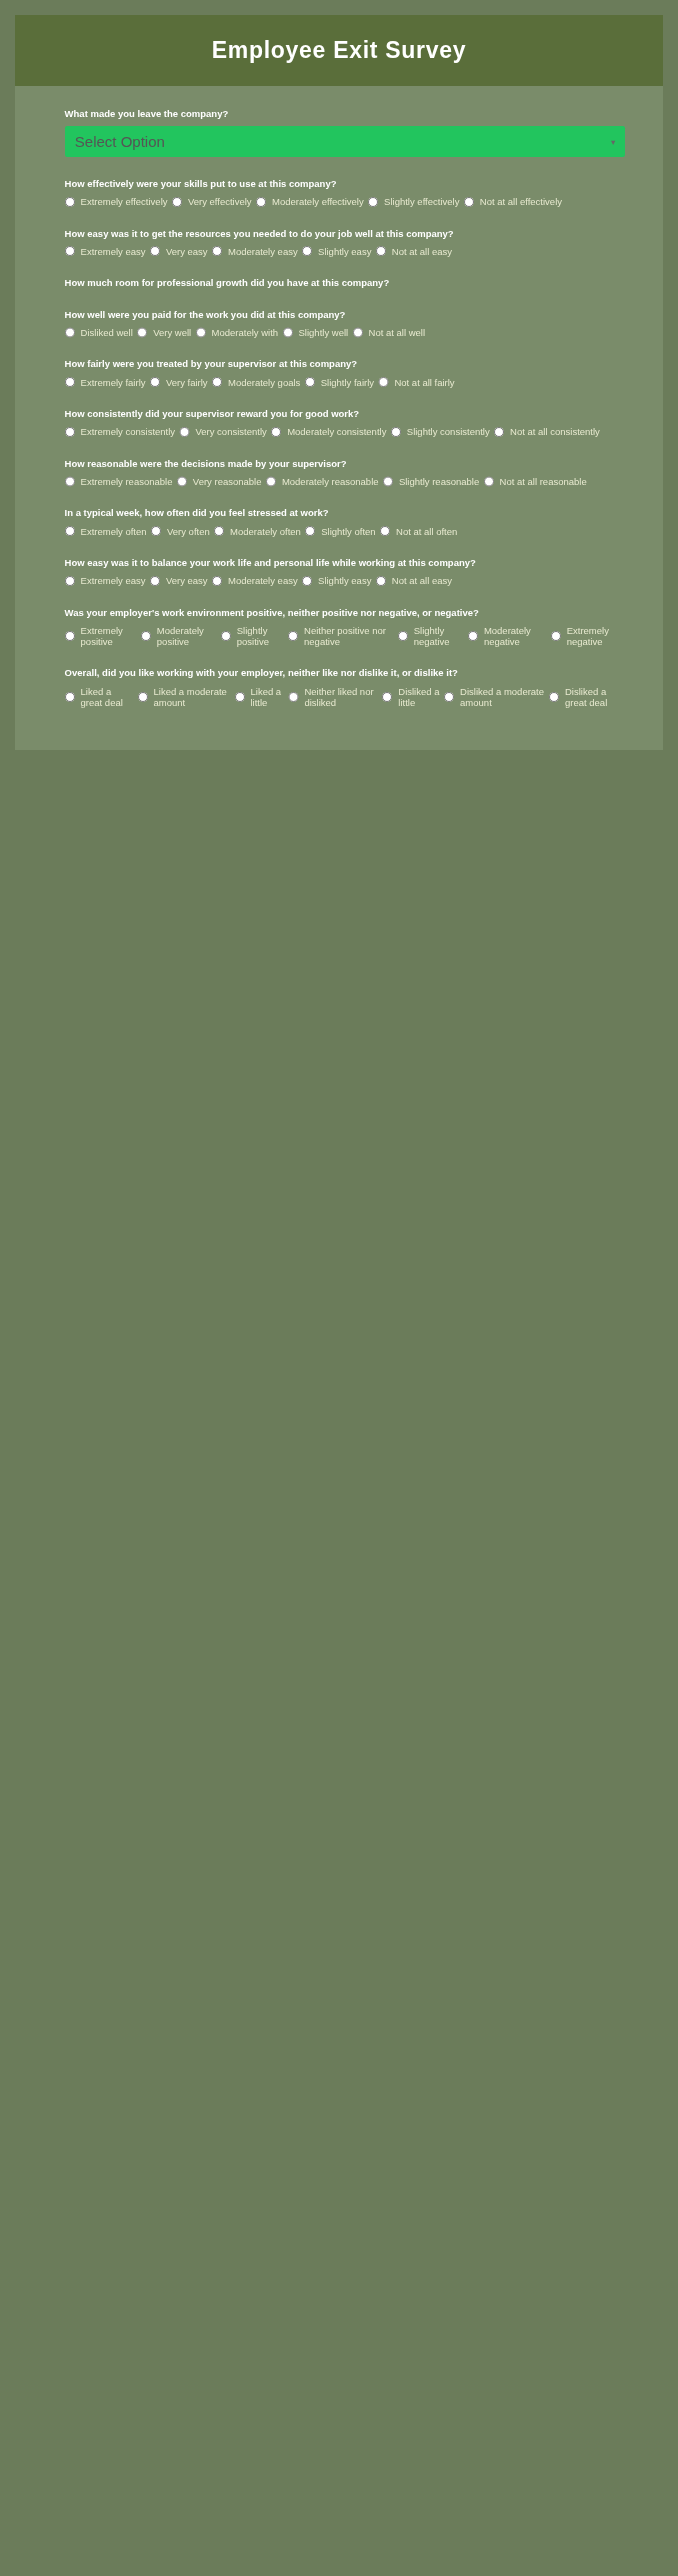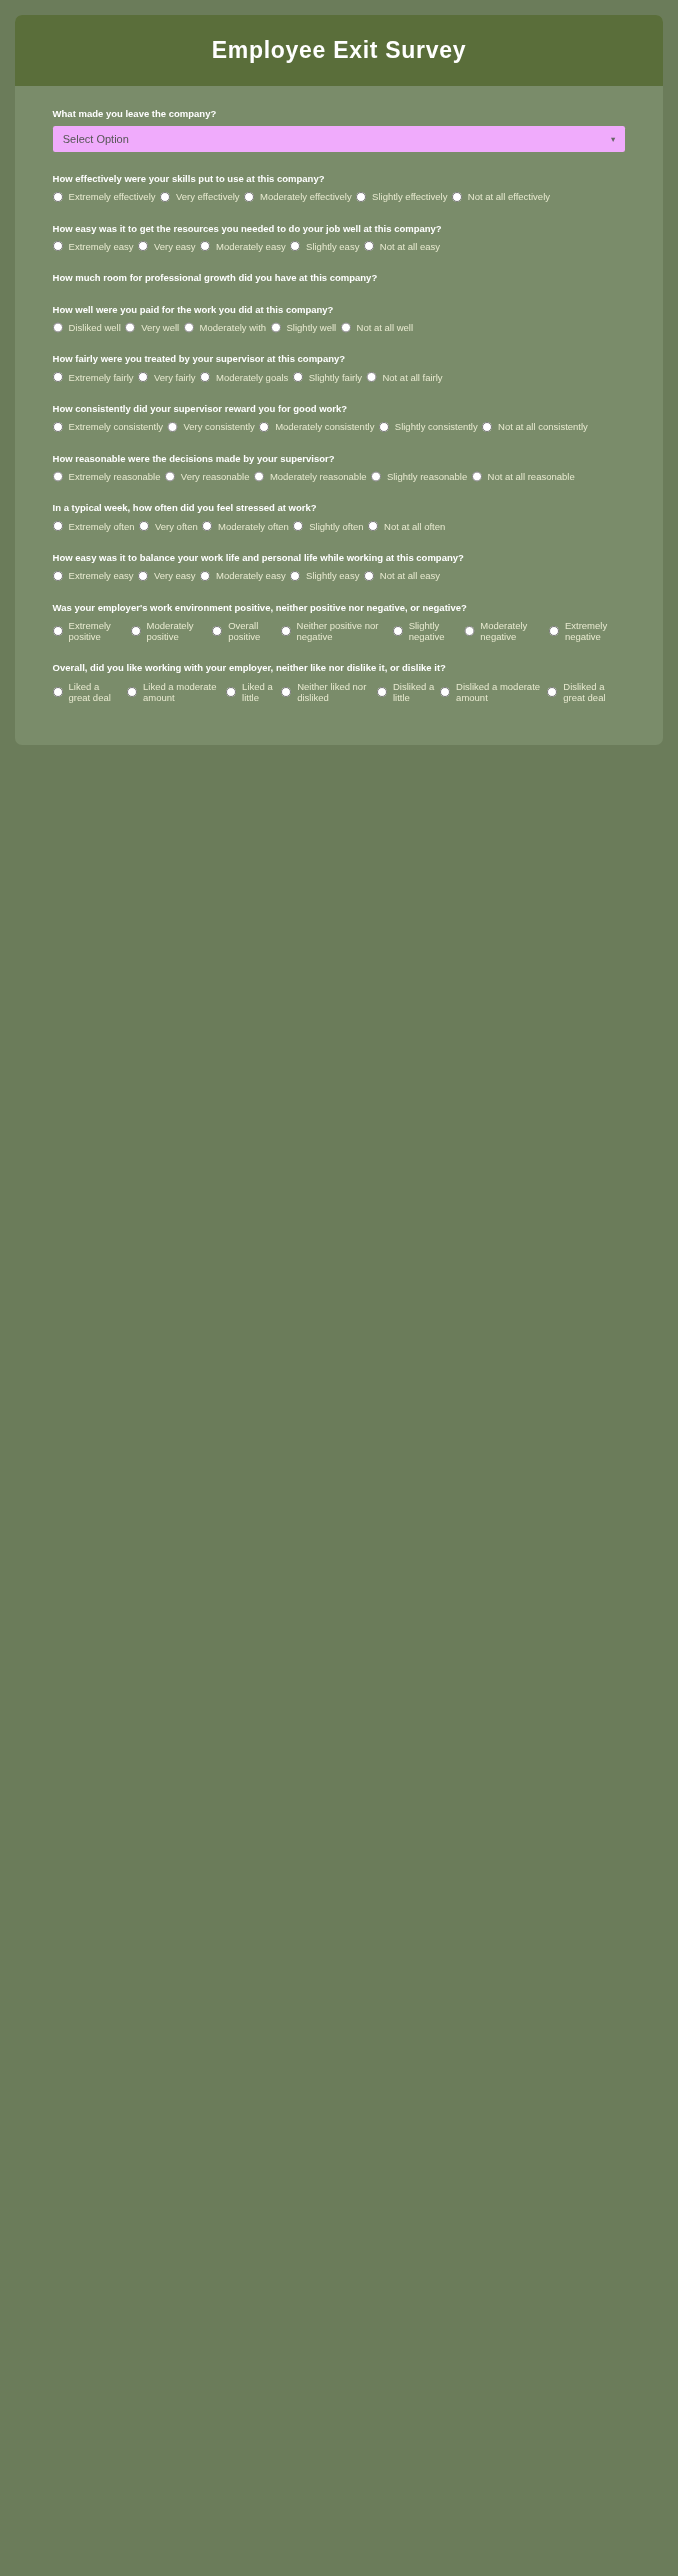--- a/index.html
+++ b/index.html
@@ -6,58 +6,59 @@
     body {
       font-family: Arial, sans-serif;
       background-color: #6b7c5a;
       min-height: 2576px;
       padding: 14.6px;
     }
     .survey-container {
       background-color: #7a8c6a;
       max-width: 649px;
       margin: 0 auto;
-      border-radius: 7px;
+      border-radius: 0;
       overflow: hidden;
     }
     .survey-header {
       background-color: #5a6e3a;
       padding: 22px 29px;
       text-align: center;
     }
     .survey-header h1 {
       color: #ffffff;
       font-size: 23px;
       font-weight: bold;
       letter-spacing: 0.7px;
     }
     .survey-body {
       padding: 22px 38px;
+      margin-left: 12px;
     }
     .question-block {
       margin-bottom: 20.4px;
     }
     .question-label {
       color: #ffffff;
       font-size: 9.5px;
       font-weight: 600;
       margin-bottom: 7.3px;
       display: block;
     }
     .select-wrapper {
       position: relative;
       width: 100%;
     }
     .select-wrapper select {
       width: 100%;
       padding: 7.3px 10.2px;
-      background-color: #f0abfc;
+      background-color: #22c55e;
       border: none;
       border-radius: 2.2px;
-      font-size: 11px;
+      font-size: 15px;
       color: #555;
       appearance: none;
       cursor: pointer;
     }
     .select-wrapper::after {
       content: '▼';
       position: absolute;
       right: 8.7px;
       top: 50%;
       transform: translateY(-50%);
@@ -330,21 +331,21 @@
           <div class="radio-option">
             <input type="radio" name="q12" value="Extremely positive" id="q12_0" style="">
             <label for="q12_0">Extremely positive</label>
           </div>
           <div class="radio-option">
             <input type="radio" name="q12" value="Moderately positive" id="q12_1" style="">
             <label for="q12_1">Moderately positive</label>
           </div>
           <div class="radio-option">
             <input type="radio" name="q12" value="Slightly positive" id="q12_2" style="">
-            <label for="q12_2">Overall positive</label>
+            <label for="q12_2">Slightly positive</label>
           </div>
           <div class="radio-option">
             <input type="radio" name="q12" value="Neither positive nor negative" id="q12_3" style="">
             <label for="q12_3">Neither positive nor negative</label>
           </div>
           <div class="radio-option">
             <input type="radio" name="q12" value="Slightly negative" id="q12_4" style="">
             <label for="q12_4">Slightly negative</label>
           </div>
           <div class="radio-option">

